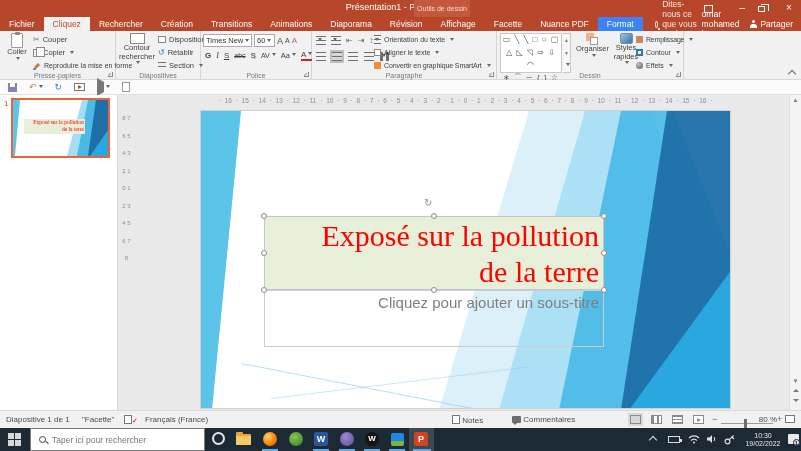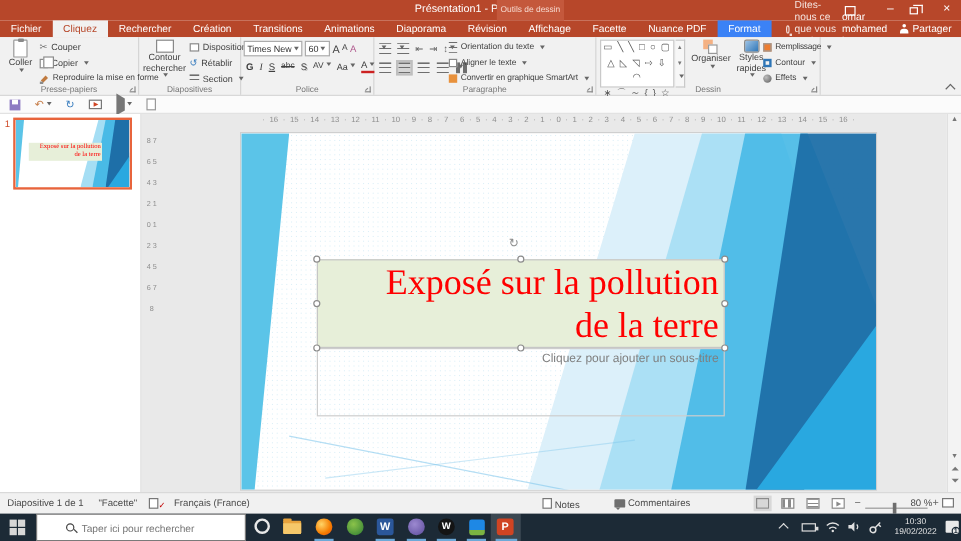--- a/index.html
+++ b/index.html
@@ -79,21 +79,21 @@
   .vruler { left:120px; top:110px; width:13px; height:299px; font-size:6px; color:#8F8F8F;
             line-height:17.5px; text-align:center; }
   .slide { left:200px; top:110px; width:531px; height:299px; background:#fff; border:1px solid #CFCFCF; overflow:hidden;
            background-image:radial-gradient(rgba(90,180,220,.25) .5px, transparent .6px); background-size:4px 4px; }
   .lyr { position:absolute; left:0; top:0; width:531px; height:299px; }
   .hairline { position:absolute; height:1px; background:rgba(120,195,235,.55); transform-origin:left center; }
   .titlebox { position:absolute; left:63px; top:105px; width:340px; height:74px; background:#E7EFD9;
               border:1px solid #C6C6C6; color:#FF0000; font-family:"Liberation Serif","DejaVu Serif",serif;
               font-size:30px; line-height:36px; text-align:right; padding:1px 4px 0 0; }
   .subbox { position:absolute; left:63px; top:179px; width:340px; height:57px; border:1px solid #CDCDCD;
-            font-size:10px; color:#7F7F7F; text-align:right; padding:3px 4px; background:transparent; }
+            font-size:15px; color:#7F7F7F; text-align:right; padding:3px 4px; background:transparent; }
   .handle { position:absolute; width:6px; height:6px; background:#fff; border:1px solid #8C8C8C; border-radius:50%; }
   .rotate-h { position:absolute; font-size:10px; color:#8C8C8C; }
   .vscroll { left:789px; top:95px; width:12px; height:315px; background:#F3F3F3; border-left:1px solid #E0E0E0;
              font-size:6px; color:#777; text-align:center; }
   .dbl { display:block; width:0; height:0; margin:2px auto; border-left:3px solid transparent; border-right:3px solid transparent; }
   .dbl.up { border-bottom:3px solid #777; } .dbl.dn { border-top:3px solid #777; }
 
   
   .status { left:0; top:410px; width:801px; height:18px; background:#F1F1F1; border-top:1px solid #D9D9D9;
             font-size:8px; color:#4A4A4A; }
@@ -109,21 +109,21 @@
   .note-ic { display:inline-block; width:8px; height:9px; border:1px solid #777; background:#fff; vertical-align:-1px; }
   .cmt-ic { display:inline-block; width:9px; height:7px; background:#6E6E6E; border-radius:1px; position:relative; vertical-align:-1px; }
   .cmt-ic::after { content:""; position:absolute; left:1px; bottom:-2px; border-left:2px solid transparent; border-right:2px solid transparent; border-top:2px solid #6E6E6E; }
   .fit-ic { display:inline-block; width:10px; height:8px; border:1px solid #777; background:#fff; }
 
   
   .task { left:0; top:428px; width:801px; height:23px; background:#1C2A36; }
   .start { left:8px; top:5px; width:13px; height:13px; display:grid; grid-template-columns:6px 6px; grid-gap:1px; }
   .start span { width:6px; height:6px; background:#D7D7D7; }
   .tsearch { left:30px; top:0; width:175px; height:23px; background:#FFFFFF; border:1px solid #7A7A7A;
-             display:flex; align-items:center; gap:6px; padding:0 24px; }
+             display:flex; align-items:center; gap:6px; padding:0 8px; }
   .tsearch input { border:none; outline:none; font-size:8.5px; color:#222; width:130px; font-family:"Liberation Sans",sans-serif; background:transparent; }
   .mag { width:7px; height:7px; border:1.2px solid #444; border-radius:50%; position:relative; flex:0 0 auto; }
   .mag::after { content:""; position:absolute; left:5px; top:5px; width:4px; height:1.2px; background:#444; transform:rotate(45deg); }
   .ticon { position:absolute; top:3px; width:16px; height:16px; }
   .runline { position:absolute; top:21px; height:2px; width:16px; background:#6CA9D8; }
   .circle { width:14px; height:14px; border-radius:50%; }
   .tray { position:absolute; top:0; height:23px; color:#E6E6E6; font-size:8px; }
   .chev { width:6px; height:6px; border-top:1px solid #E0E0E0; border-right:1px solid #E0E0E0; transform:rotate(-45deg); }
   .batt { width:12px; height:7px; border:1px solid #DDD; position:relative; }
   .batt::after { content:""; position:absolute; right:-3px; top:1.5px; width:2px; height:3px; background:#DDD; }

